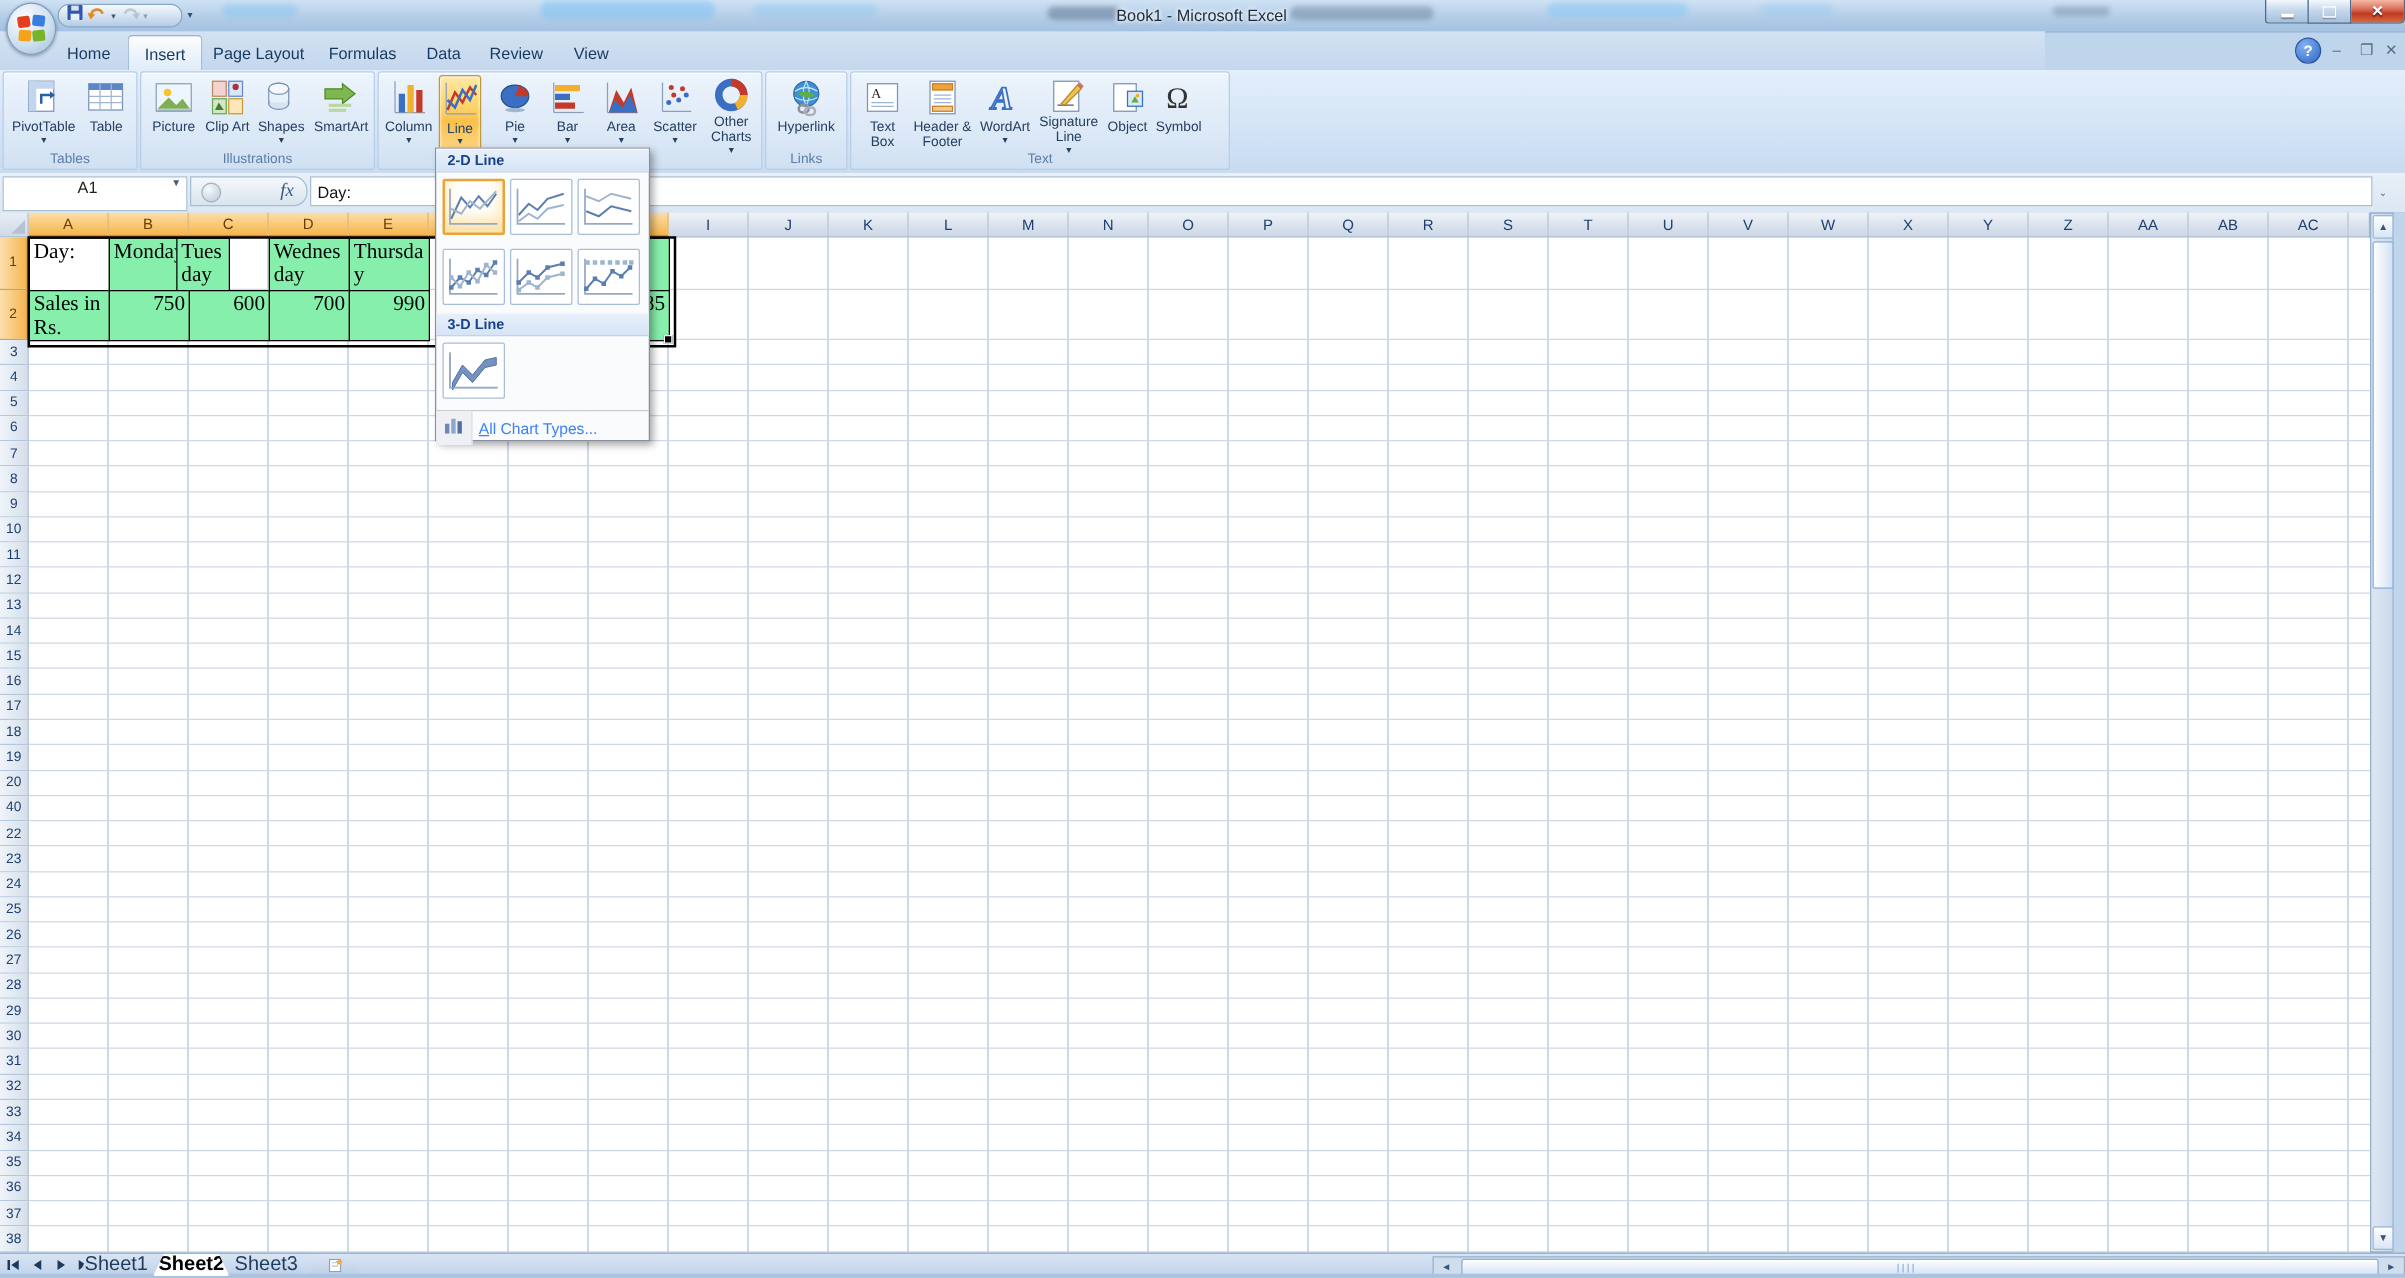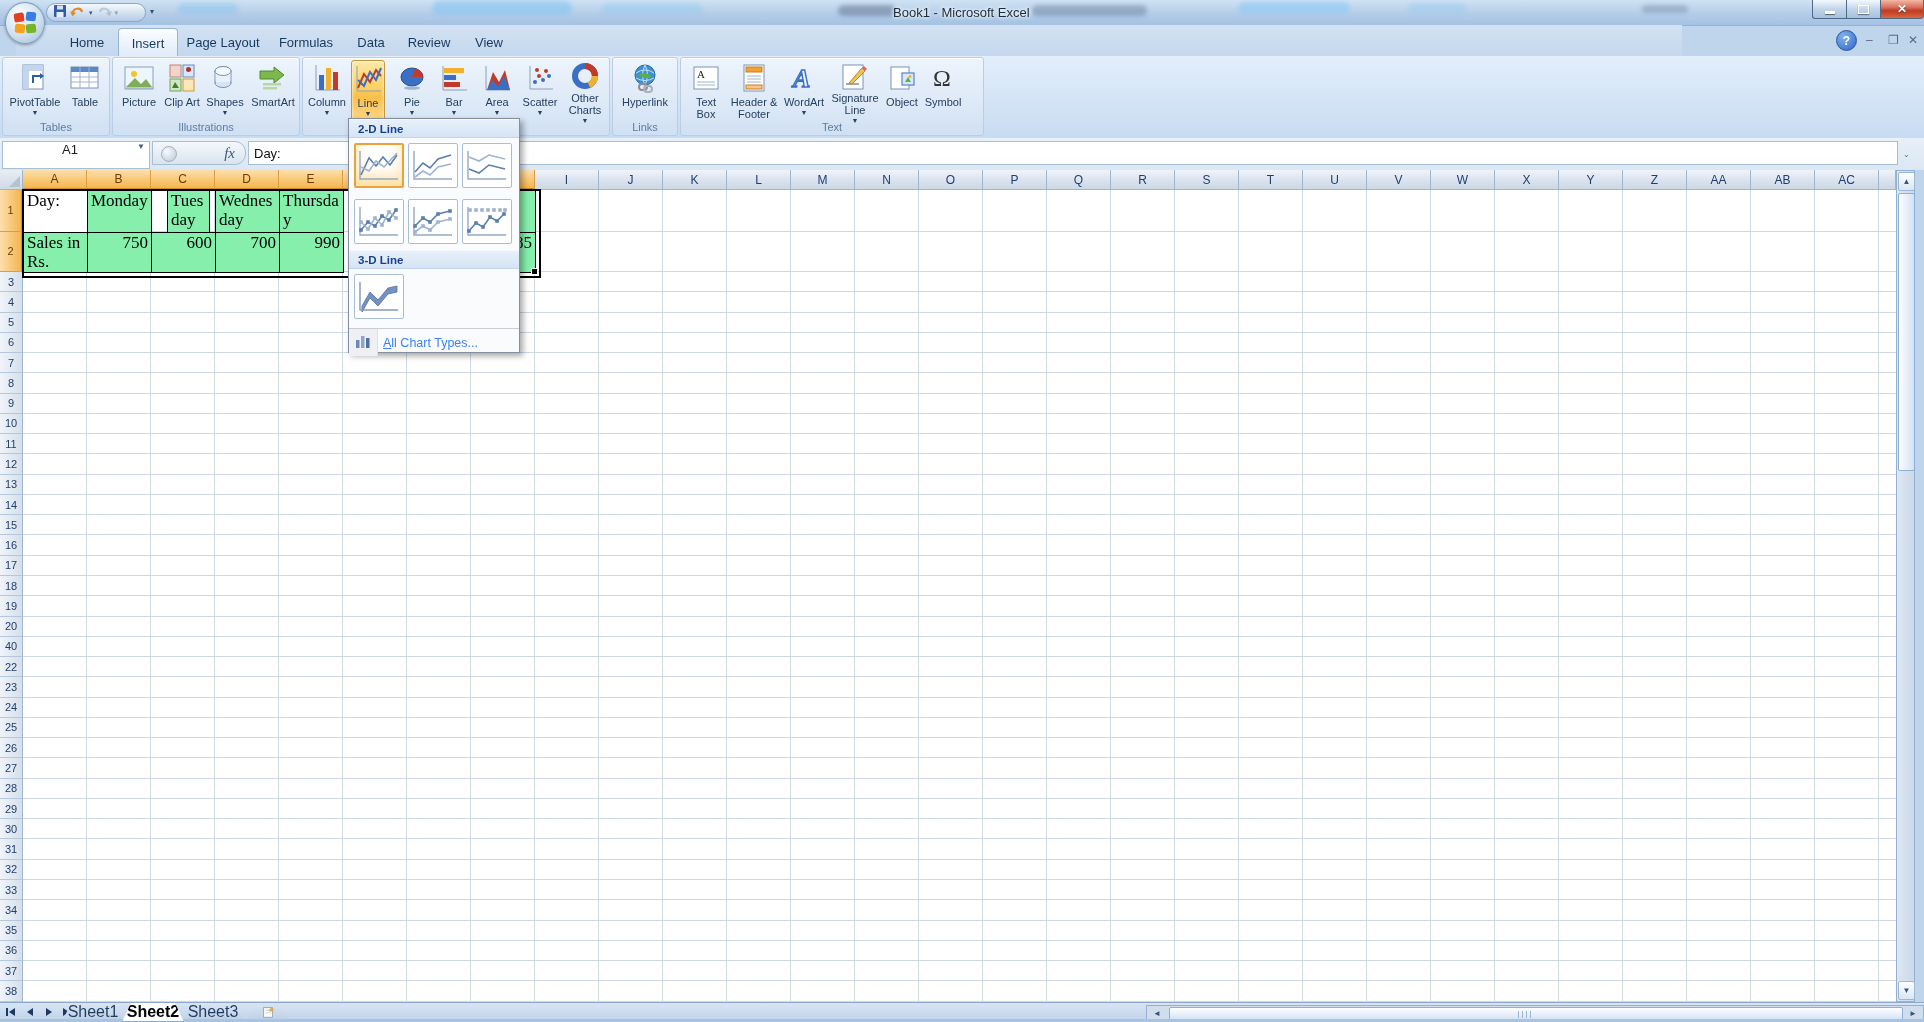--- a/index.html
+++ b/index.html
@@ -30,22 +30,22 @@
     background:radial-gradient(circle at 35% 30%,#fdfefe,#cfe0f0 55%,#9fbcd8);
     border:1px solid #7e9cbd;box-shadow:0 1px 3px rgba(0,0,0,.35);z-index:30;
     display:flex;align-items:center;justify-content:center;}
   #qat{position:absolute;left:46px;top:3px;height:19px;width:100px;border-radius:10px;
     border:1px solid #8aa7c7;background:linear-gradient(rgba(255,255,255,.8),rgba(190,210,232,.5));
     display:flex;align-items:center;padding:0 6px;gap:3px;box-sizing:border-box;}
   .qat-arrow{font-size:7px;color:#3a5a7e;}
   .qat-dim svg{opacity:.45;}
   #qat-more{position:absolute;left:150px;top:7px;font-size:8px;color:#33506f;}
   
-  #tabrow{position:absolute;left:16px;top:25px;width:1636px;height:31px;
-    background:linear-gradient(#d3e2f3,#c4d7ed);padding-left:30px;}
+  #tabrow{position:absolute;left:0;top:25px;width:1636px;height:31px;
+    background:linear-gradient(#d3e2f3,#c4d7ed);}
   .rtab{position:absolute;top:3px;height:28px;display:flex;align-items:center;justify-content:center;
     font-size:13px;color:#16395f;}
   .rtab.active{background:linear-gradient(#fdfeff,#eef5fc 45%,#dfecf9);
     border:1px solid #96b4d6;border-bottom:none;border-radius:4px 4px 0 0;}
   #helpbtn{position:absolute;left:1836px;top:30px;width:19px;height:19px;border-radius:50%;
     background:radial-gradient(circle at 35% 30%,#7fb3f2,#2f66c4);color:#fff;font-size:12px;
     font-weight:bold;display:flex;align-items:center;justify-content:center;border:1px solid #2b549c;}
   .docctl{position:absolute;top:33px;font-size:12px;color:#5b6b7d;}
   
   #ribbon{position:absolute;left:0;top:56px;width:1924px;height:82px;
@@ -608,21 +608,21 @@
         <div class="grow" style="height: 20.2778px;"></div>
         <div class="grow" style="height: 20.2778px;"></div>
         <div class="grow" style="height: 20.2778px;"></div>
         <div class="grow" style="height: 20.2778px;"></div>
         <div class="grow" style="height: 20.2778px;"></div>
         <div class="grow" style="height: 20.2778px;"></div>
       </div>
     <div id="data-cells">
         <div class="cell active" style="left: 23px; top: 20px; width: 65px; height: 42.5px;">Day:</div>
         <div class="cell" style="left: 87px; top: 20px; width: 65px; height: 42.5px;">Monday</div>
-        <div class="cell" style="left: 167px; top: 20px; width: 43px; height: 42.5px;">Tuesday</div>
+        <div class="cell" style="left: 141px; top: 20px; width: 43px; height: 42.5px;">Tuesday</div>
         <div class="cell" style="left: 215px; top: 20px; width: 65px; height: 42.5px;">Wednesday</div>
         <div class="cell" style="left: 279px; top: 20px; width: 65px; height: 42.5px;">Thursday</div>
         <div class="cell" style="left: 471px; top: 20px; width: 65px; height: 42.5px;"></div>
         <div class="cell" style="left: 23px; top: 61.5px; width: 65px; height: 41.5px;">Sales in Rs.</div>
         <div class="cell num" style="left: 87px; top: 61.5px; width: 65px; height: 41.5px;">750</div>
         <div class="cell num" style="left: 151px; top: 61.5px; width: 65px; height: 41.5px;">600</div>
         <div class="cell num" style="left: 215px; top: 61.5px; width: 65px; height: 41.5px;">700</div>
         <div class="cell num" style="left: 279px; top: 61.5px; width: 65px; height: 41.5px;">990</div>
         <div class="cell num" style="left: 471px; top: 61.5px; width: 65px; height: 41.5px;">85</div>
       </div>

